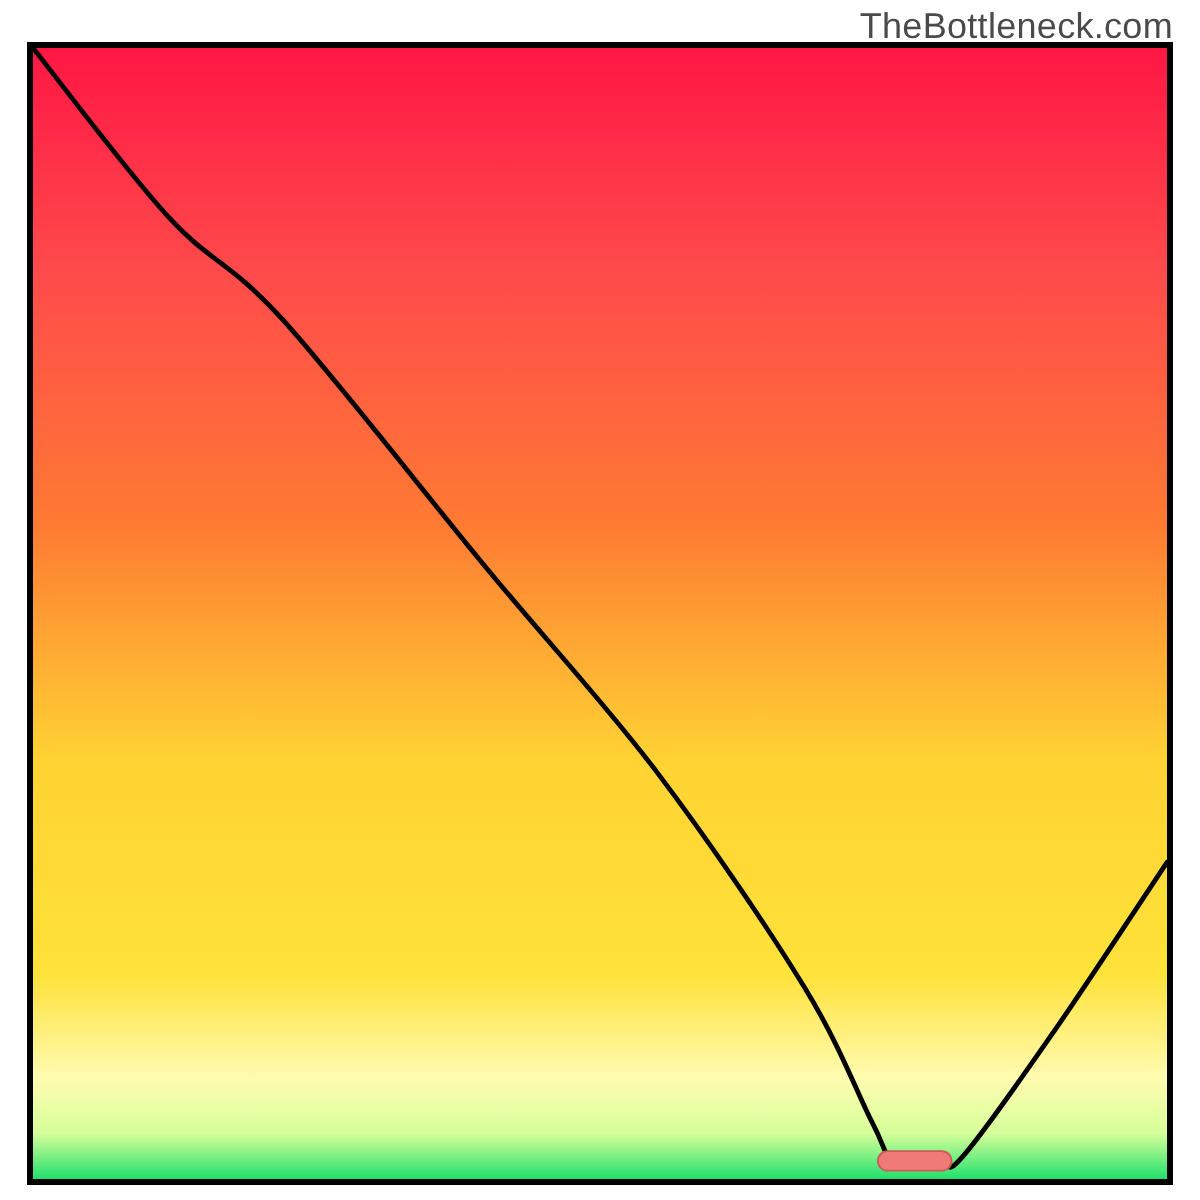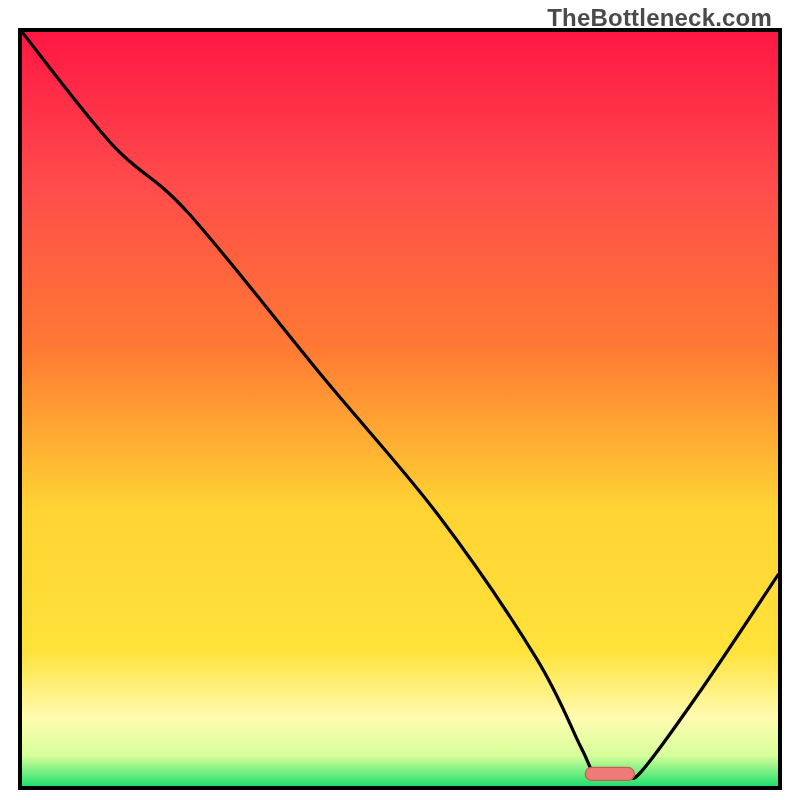--- a/index.html
+++ b/index.html
@@ -11,23 +11,23 @@
     font-family: Arial, Helvetica, sans-serif;
   }
   .frame {
     position: relative;
     width: 800px;
     height: 800px;
   }
   .watermark {
     position: absolute;
     top: 4px;
-    right: 28px;
+    right: 18px;
     font-size: 24px;
-    font-weight: 700;
+    font-weight: 400;
     color: #4a4a4a;
     letter-spacing: 0.2px;
   }
   .plot-border {
     position: absolute;
     left: 18px;
     top: 28px;
     width: 764px;
     height: 762px;
     border: 4px solid #000;

